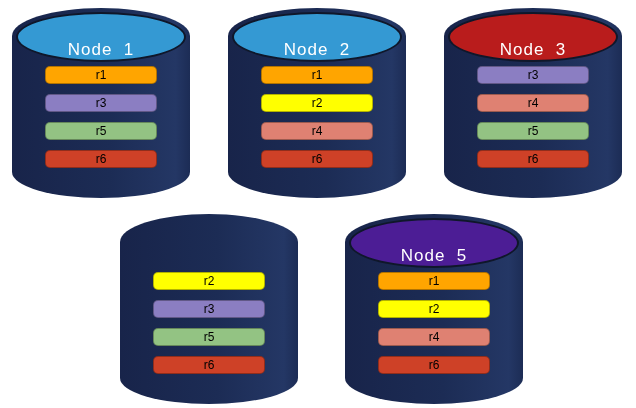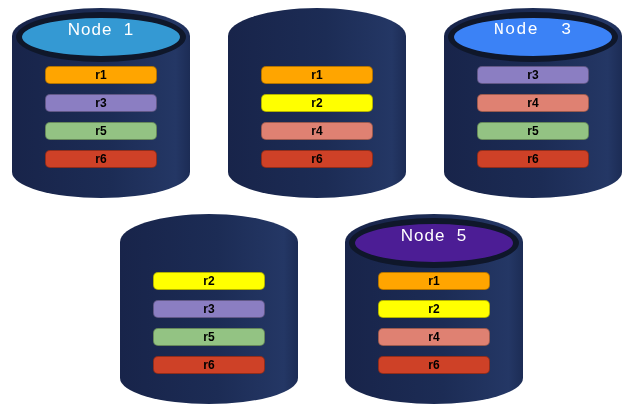--- a/index.html
+++ b/index.html
@@ -34,24 +34,24 @@
     border-radius: 50% / 28px 28px 26px 26px;
     background: linear-gradient(90deg, #18244a 0%, #1c2c55 55%, #243765 92%, #1c2c55 100%);
   }
   .cyl-top {
     position: absolute;
     top: 4px;
     left: 4px;
     right: 4px;
     height: 50px;
     border-radius: 50%;
-    border: 6px solid #0f172a;
+    border: 2px solid #0f172a;
     box-sizing: border-box;
     display: flex;
-    align-items: flex-start;
+    align-items: flex-end;
     justify-content: center;
   }
   .node-label {
     color: #ffffff;
     font-size: 17px;
     letter-spacing: 1px;
     white-space: pre;
     padding-top: 2px;
   }
   .bars {
@@ -69,21 +69,21 @@
     height: 18px;
     box-sizing: border-box;
     border: 1px solid rgba(0,0,0,0.30);
     border-radius: 5px;
     display: flex;
     align-items: center;
     justify-content: center;
   }
   .bar-label {
     font-size: 12px;
-    font-weight: bold;
+    font-weight: normal;
     color: #000000;
     line-height: 1;
   }
 </style>
 </head>
 <body>
 
 <div id="canvas">
 
     <div class="node pos-0">
@@ -102,39 +102,42 @@
           <span class="bar-label">r5</span>
         </div>
         <div class="bar" style="background: rgb(206, 65, 39);">
           <span class="bar-label">r6</span>
         </div>
       </div>
     </div>
 
     <div class="node pos-1">
       <div class="cyl-body"></div>
+      <div class="cyl-top" style="background: rgb(52, 153, 211);">
+        <span class="node-label">Node  2</span>
+      </div>
       <div class="bars">
         <div class="bar" style="background: rgb(255, 165, 0);">
           <span class="bar-label">r1</span>
         </div>
         <div class="bar" style="background: rgb(255, 255, 0);">
           <span class="bar-label">r2</span>
         </div>
         <div class="bar" style="background: rgb(223, 129, 114);">
           <span class="bar-label">r4</span>
         </div>
         <div class="bar" style="background: rgb(206, 65, 39);">
           <span class="bar-label">r6</span>
         </div>
       </div>
     </div>
 
     <div class="node pos-2">
       <div class="cyl-body"></div>
-      <div class="cyl-top" style="background: #3b82f6; font-family: Liberation Mono, monospace;">
+      <div class="cyl-top" style="background: #b91c1c;">
         <span class="node-label">Node  3</span>
       </div>
       <div class="bars">
         <div class="bar" style="background: rgb(139, 126, 194);">
           <span class="bar-label">r3</span>
         </div>
         <div class="bar" style="background: rgb(223, 129, 114);">
           <span class="bar-label">r4</span>
         </div>
         <div class="bar" style="background: rgb(147, 195, 131);">

